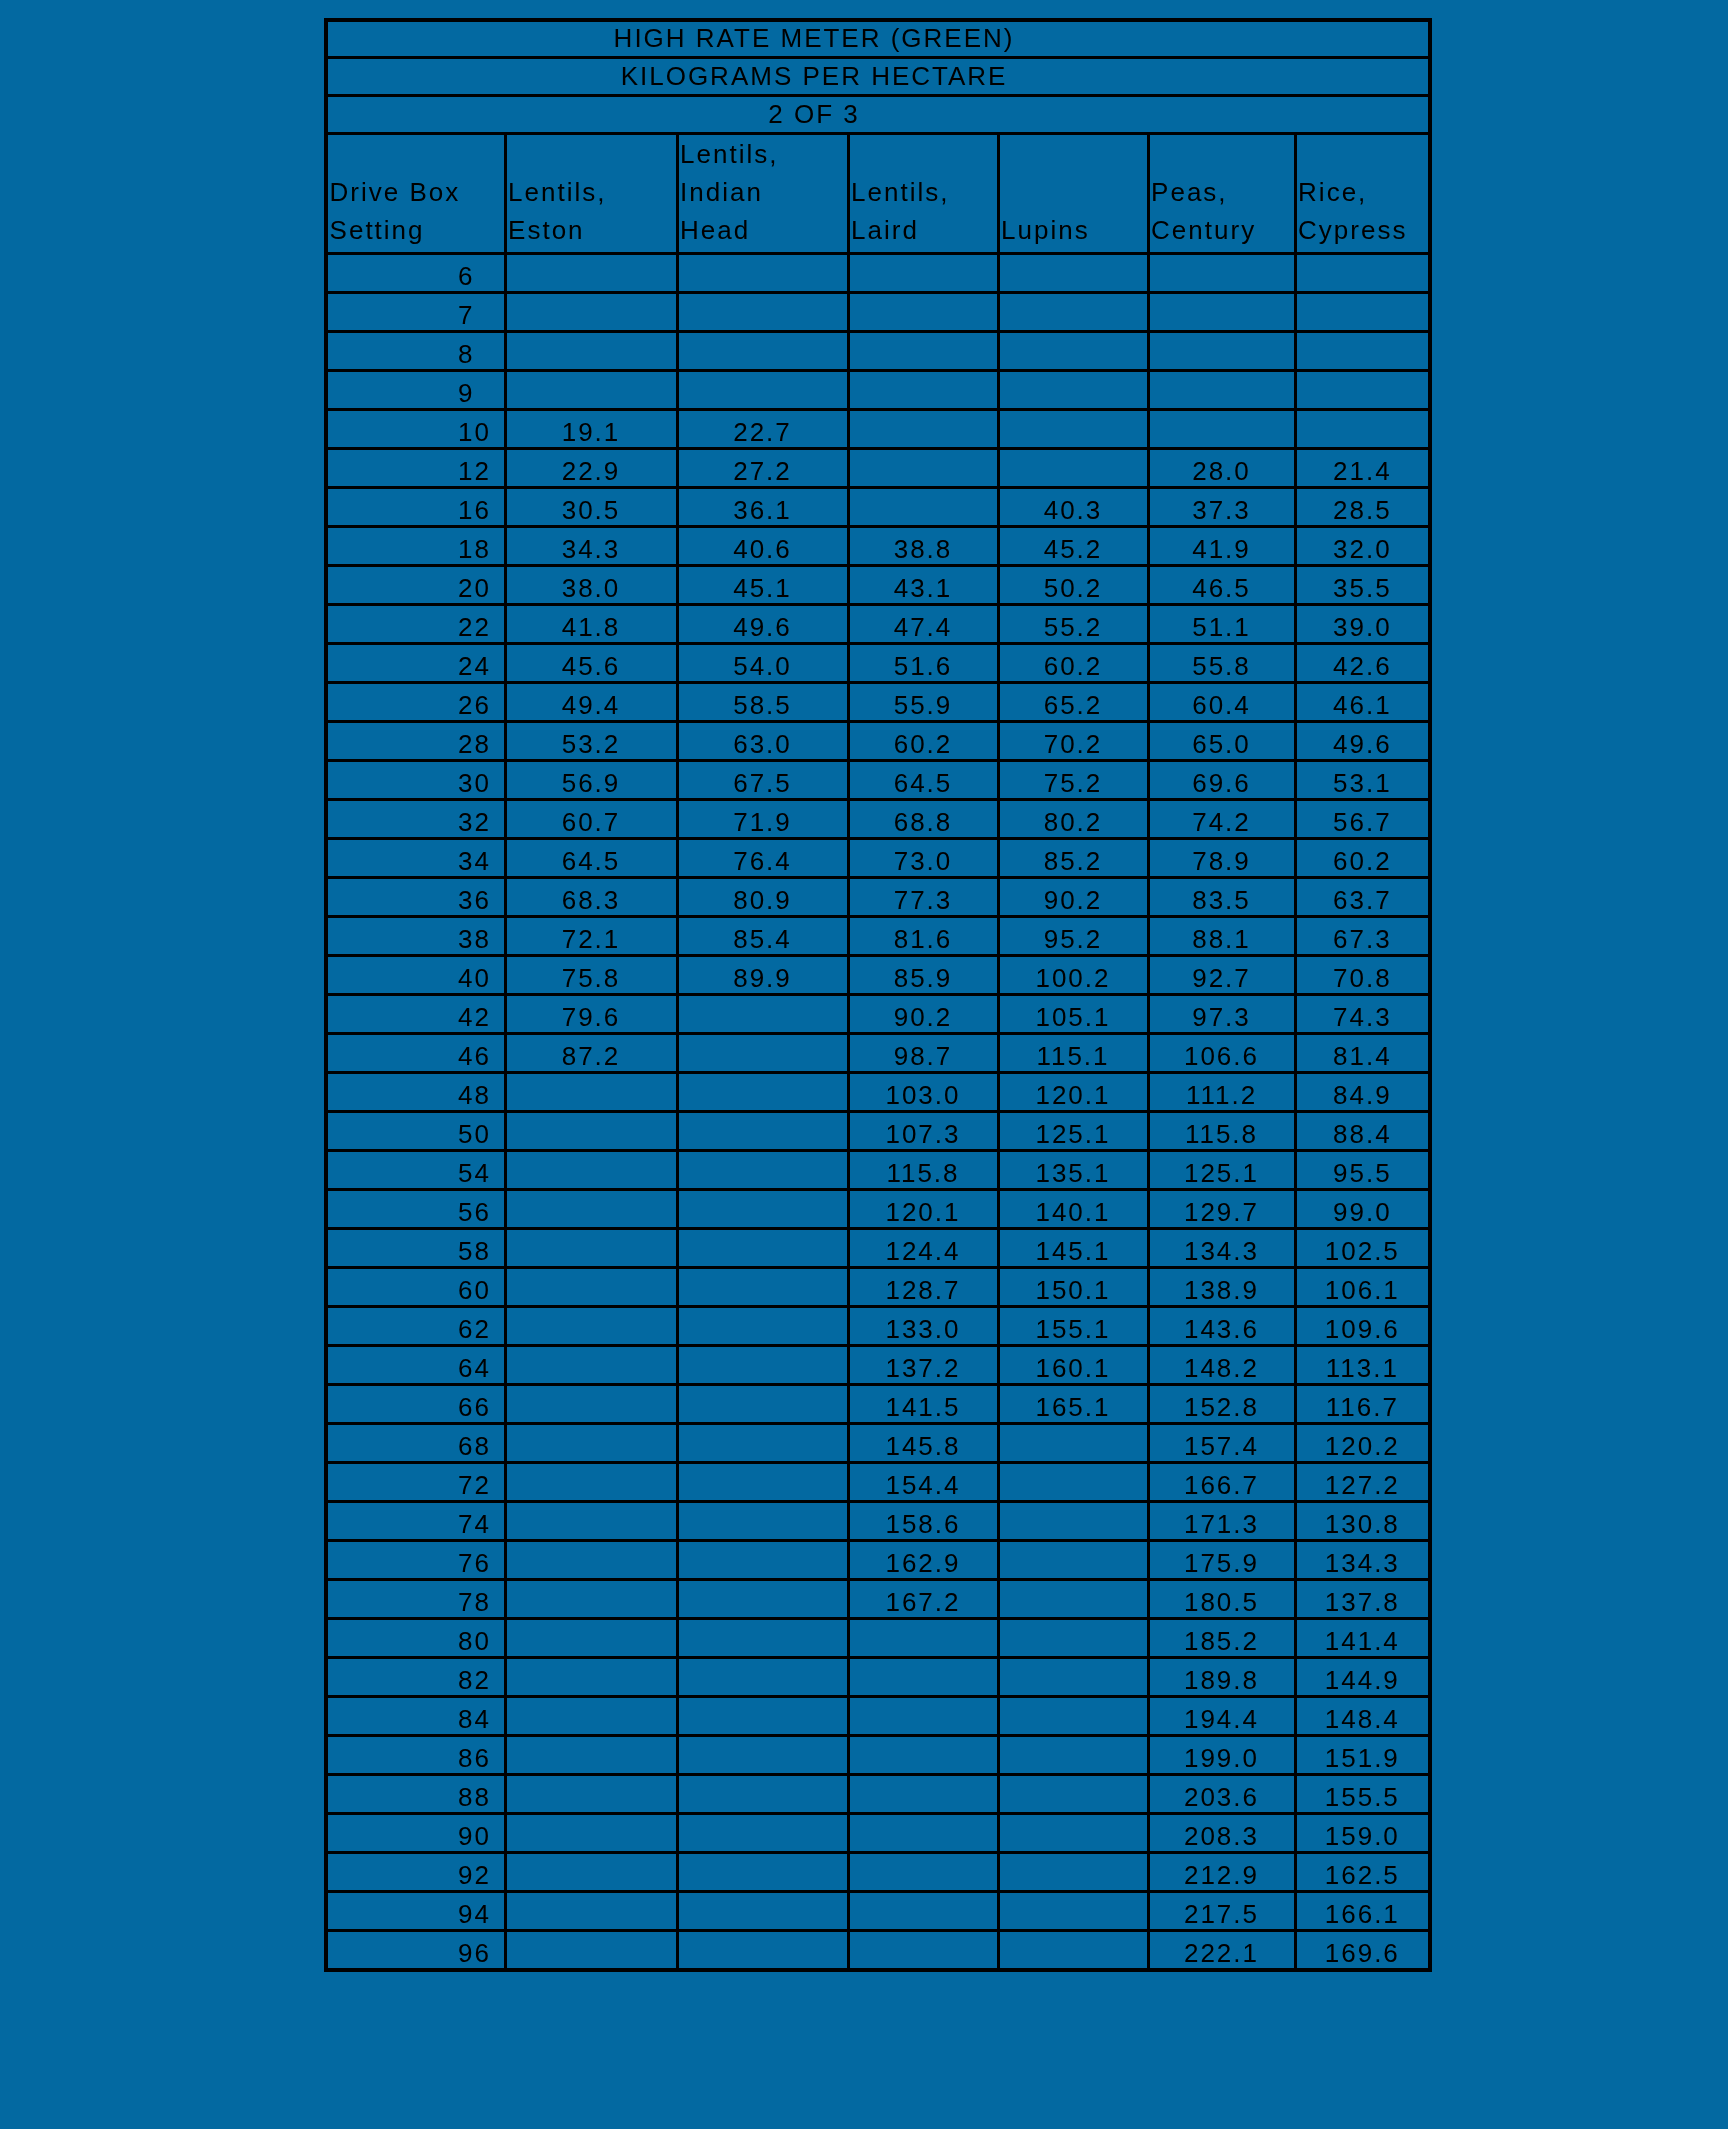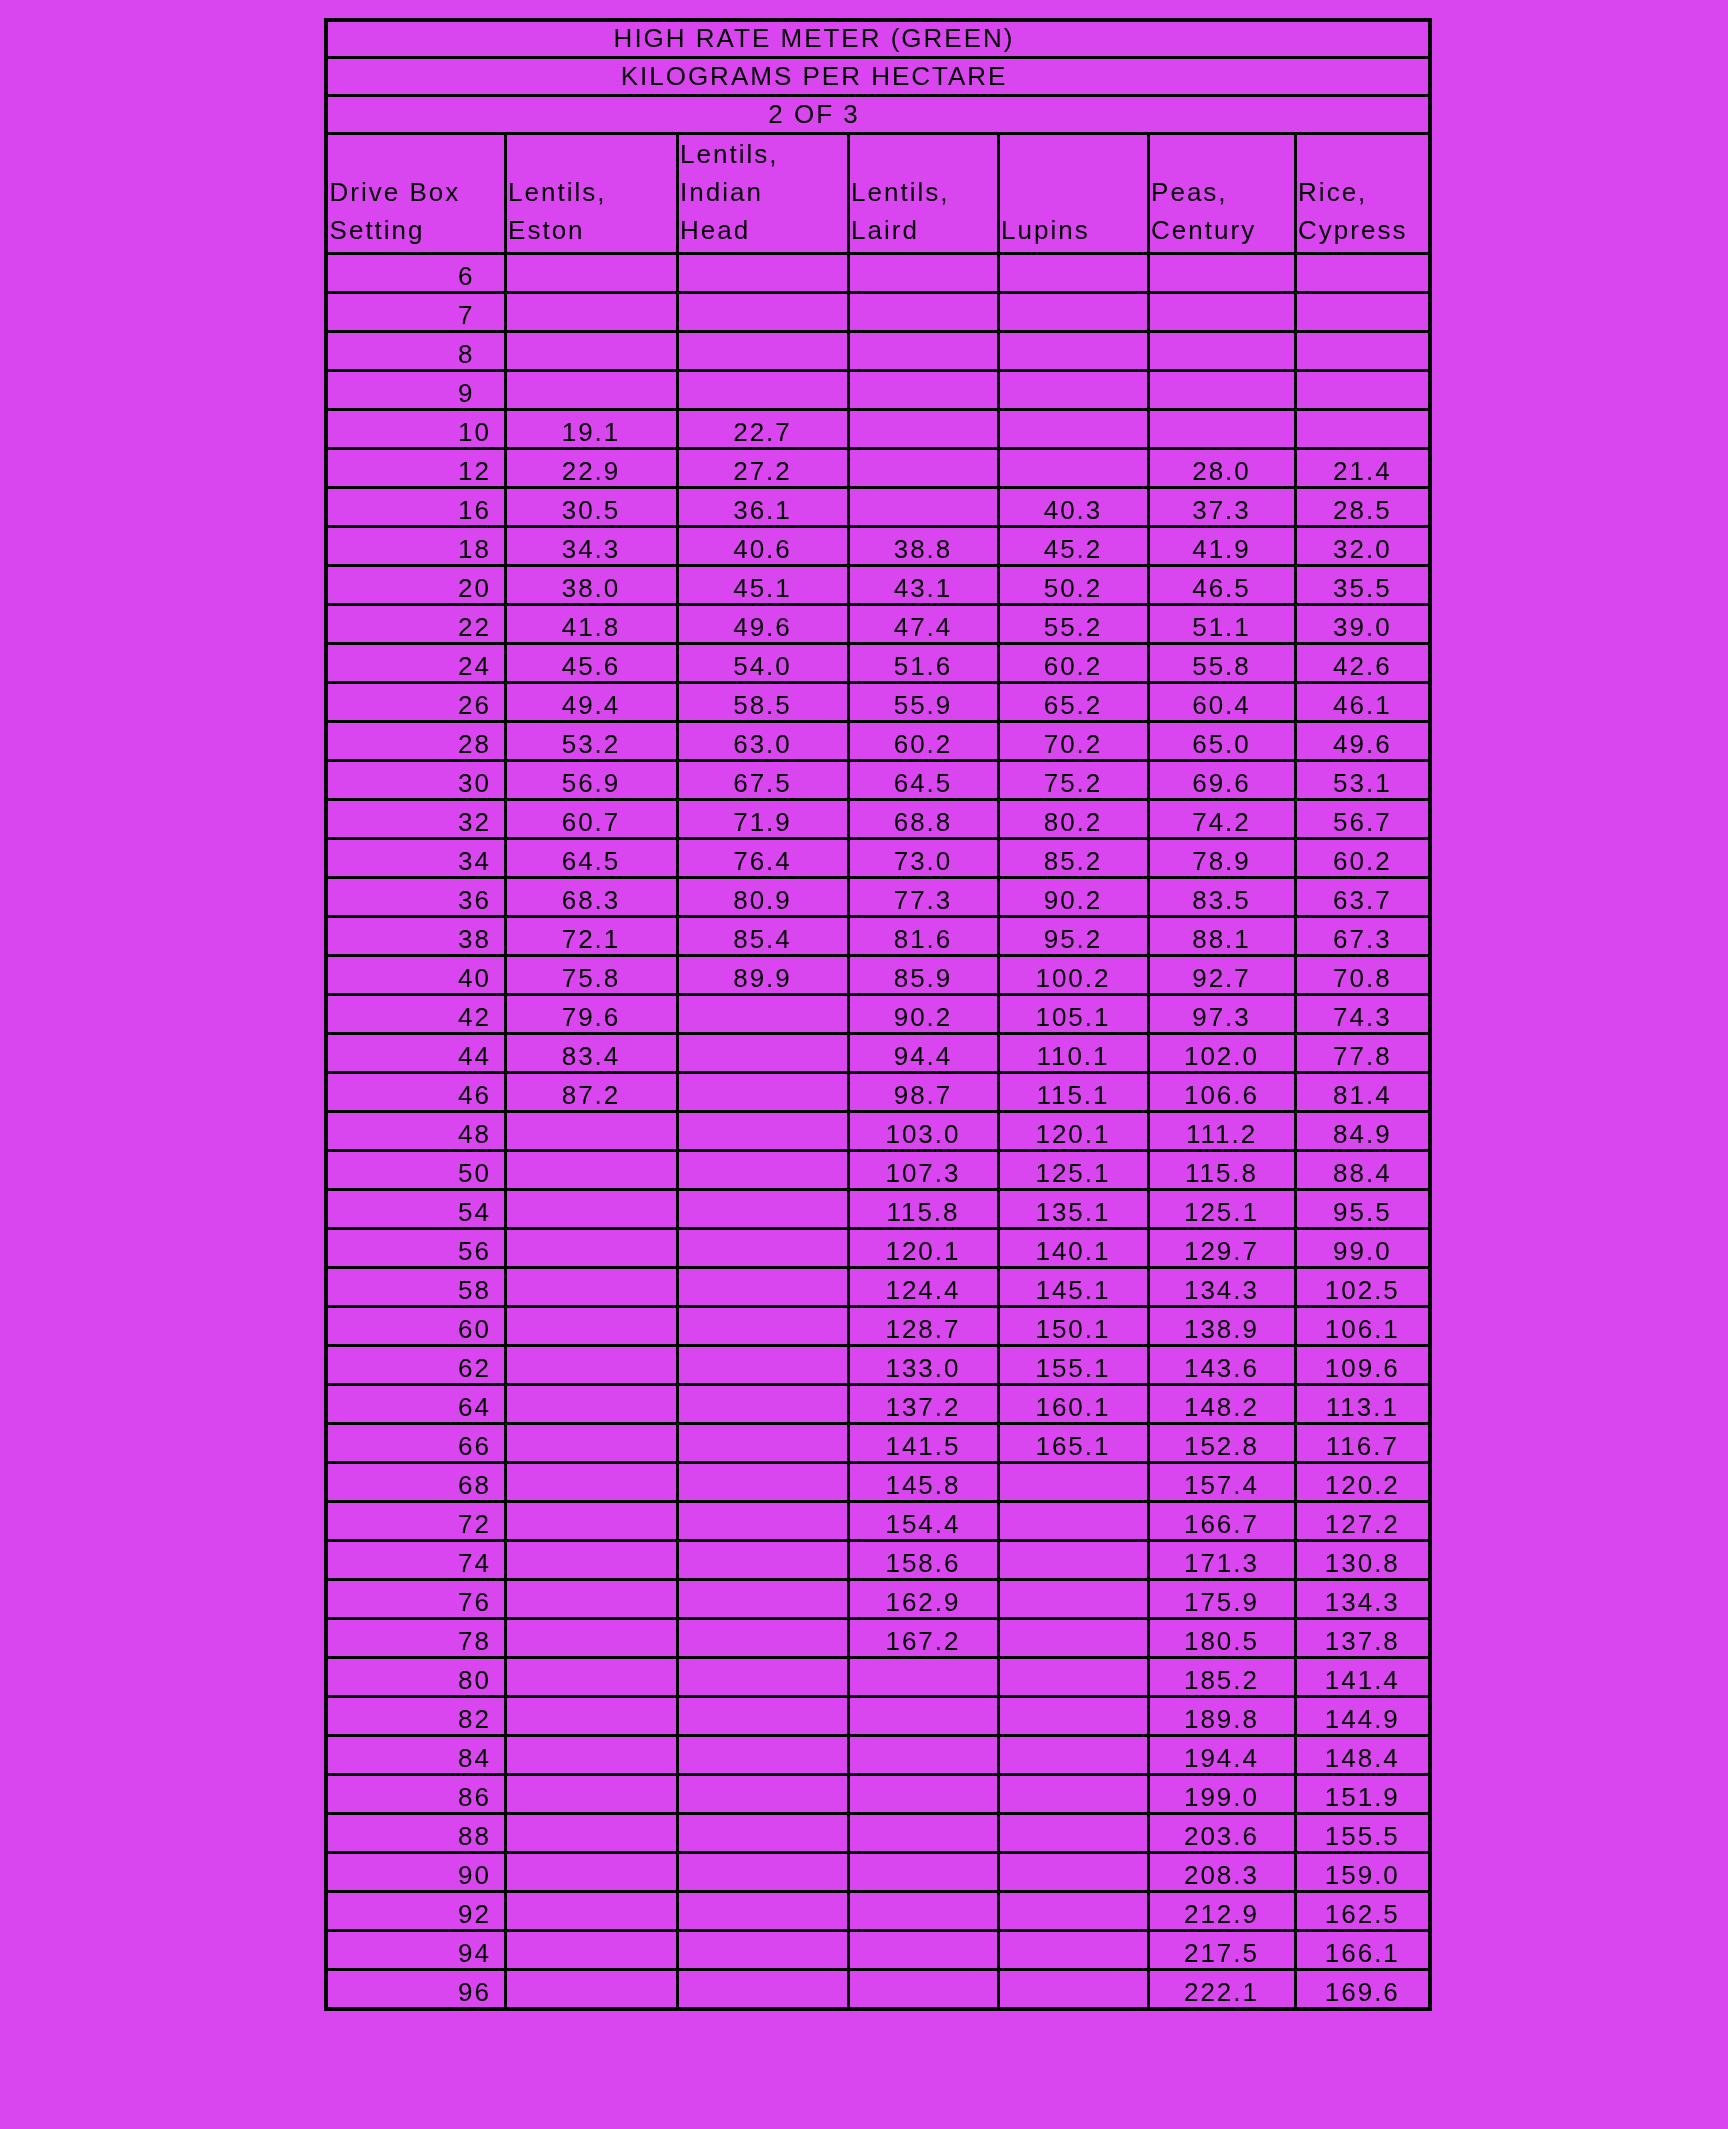--- a/index.html
+++ b/index.html
@@ -4,21 +4,21 @@
 <style>
   * { box-sizing: border-box; }
   html, body {
     margin: 0; padding: 0;
     width: 1729px; height: 2129px;
     background: #ffffff;
   }
   .page {
     position: relative;
     width: 1729px; height: 2129px;
-    background: #d946ef;
+    background: #0369a1;
     color: #000000;
     font-family: "Liberation Sans", sans-serif;
     overflow: hidden;
   }
   table.meter {
     position: absolute;
     left: 324px; top: 17.6px;
     width: 1103px;
     border-collapse: collapse;
     table-layout: fixed;
@@ -264,29 +264,20 @@
         <tr class="data-row">
           <td class="setting-cell">42</td>
           <td class="value-cell">79.6</td>
           <td class="value-cell"></td>
           <td class="value-cell">90.2</td>
           <td class="value-cell">105.1</td>
           <td class="value-cell">97.3</td>
           <td class="value-cell">74.3</td>
         </tr>
         <tr class="data-row">
-          <td class="setting-cell">44</td>
-          <td class="value-cell">83.4</td>
-          <td class="value-cell"></td>
-          <td class="value-cell">94.4</td>
-          <td class="value-cell">110.1</td>
-          <td class="value-cell">102.0</td>
-          <td class="value-cell">77.8</td>
-        </tr>
-        <tr class="data-row">
           <td class="setting-cell">46</td>
           <td class="value-cell">87.2</td>
           <td class="value-cell"></td>
           <td class="value-cell">98.7</td>
           <td class="value-cell">115.1</td>
           <td class="value-cell">106.6</td>
           <td class="value-cell">81.4</td>
         </tr>
         <tr class="data-row">
           <td class="setting-cell">48</td>

